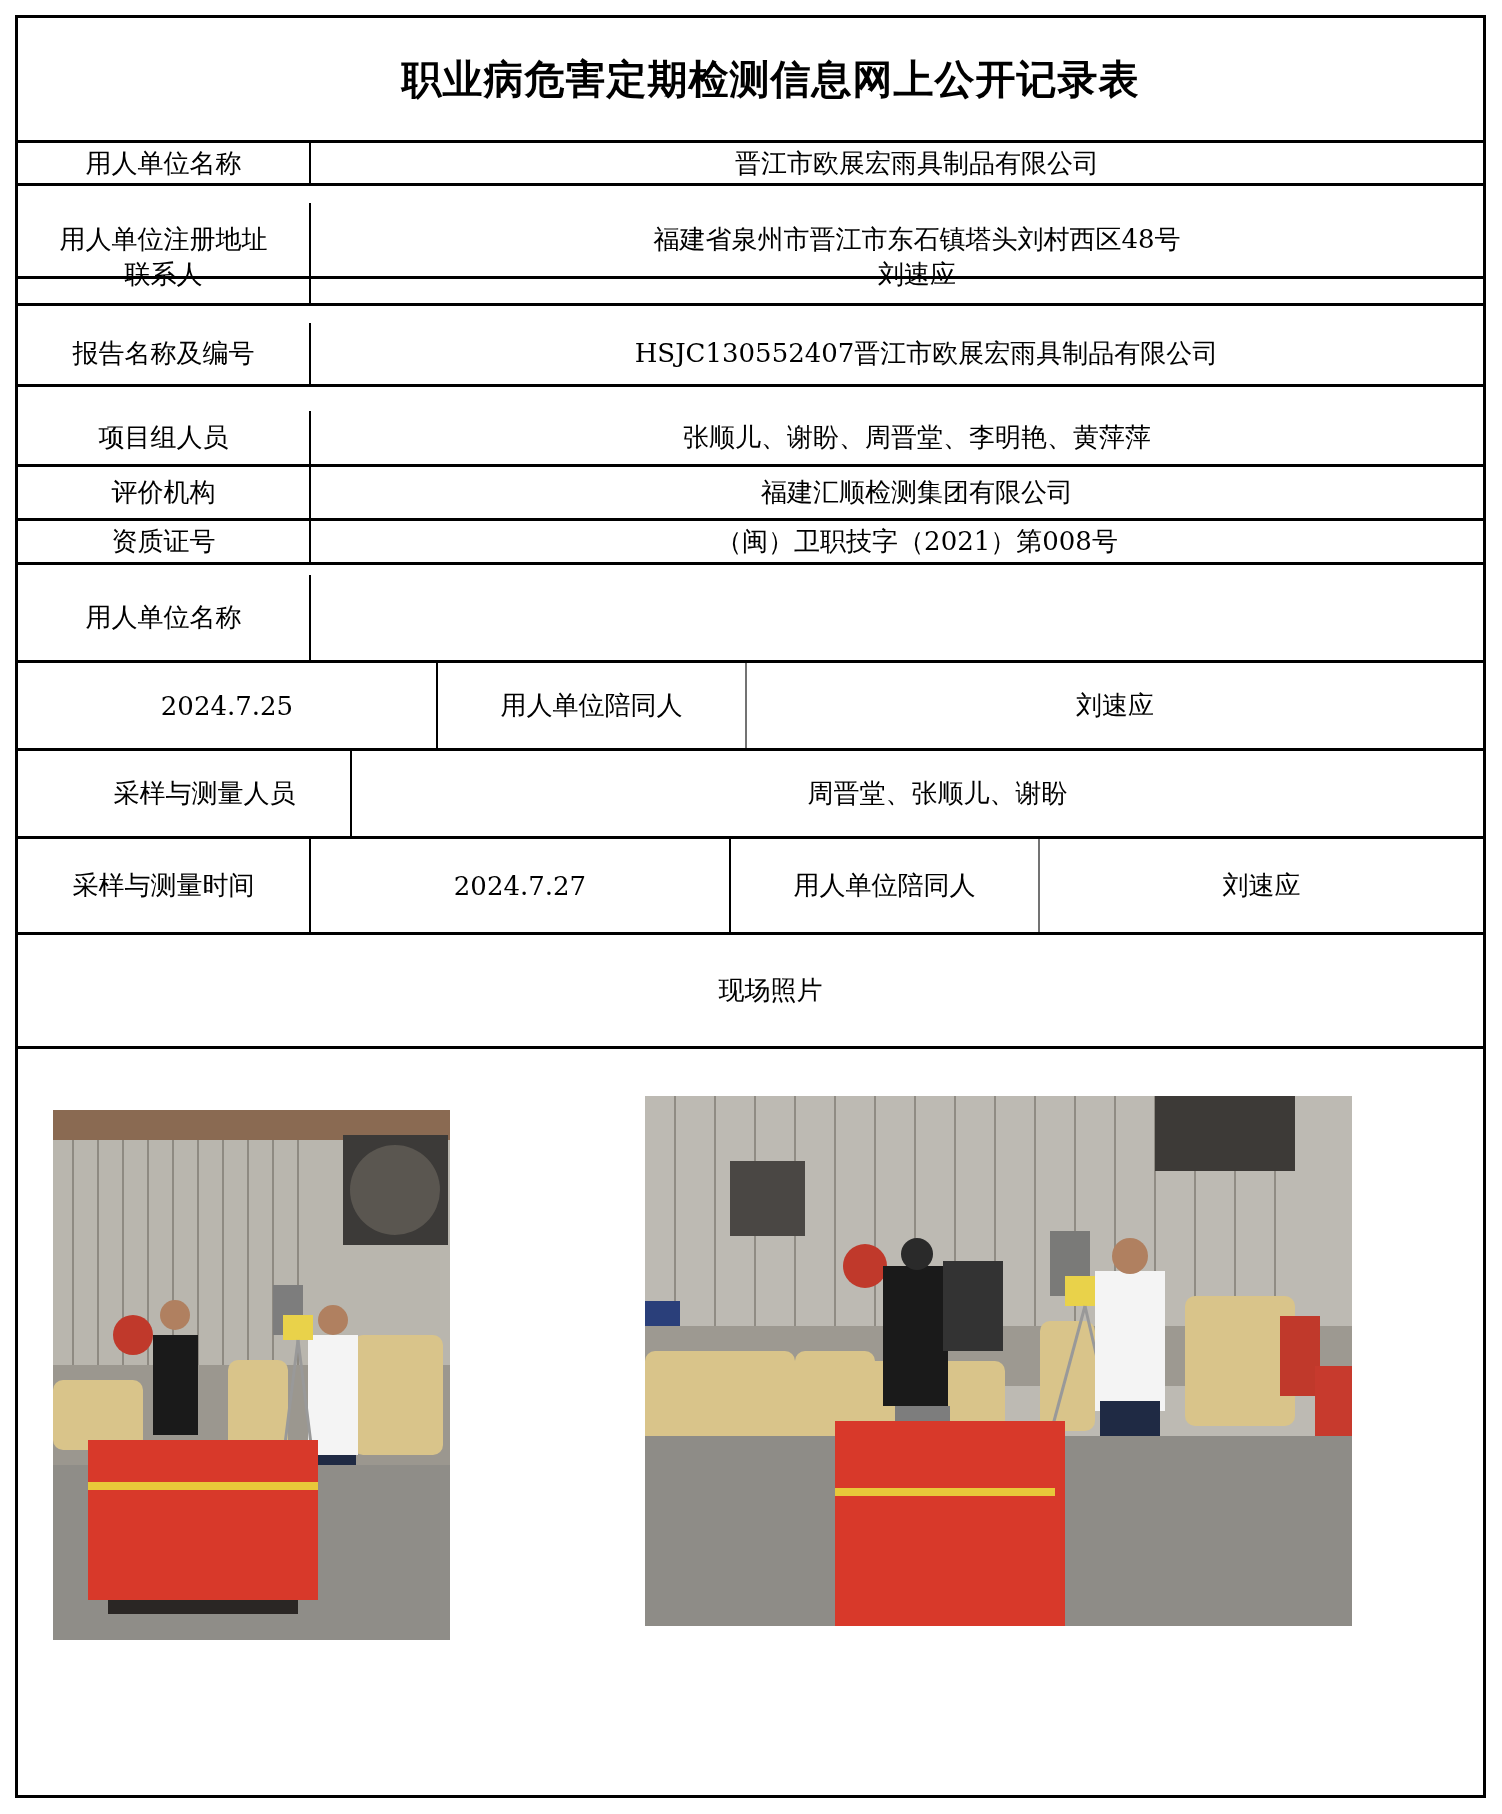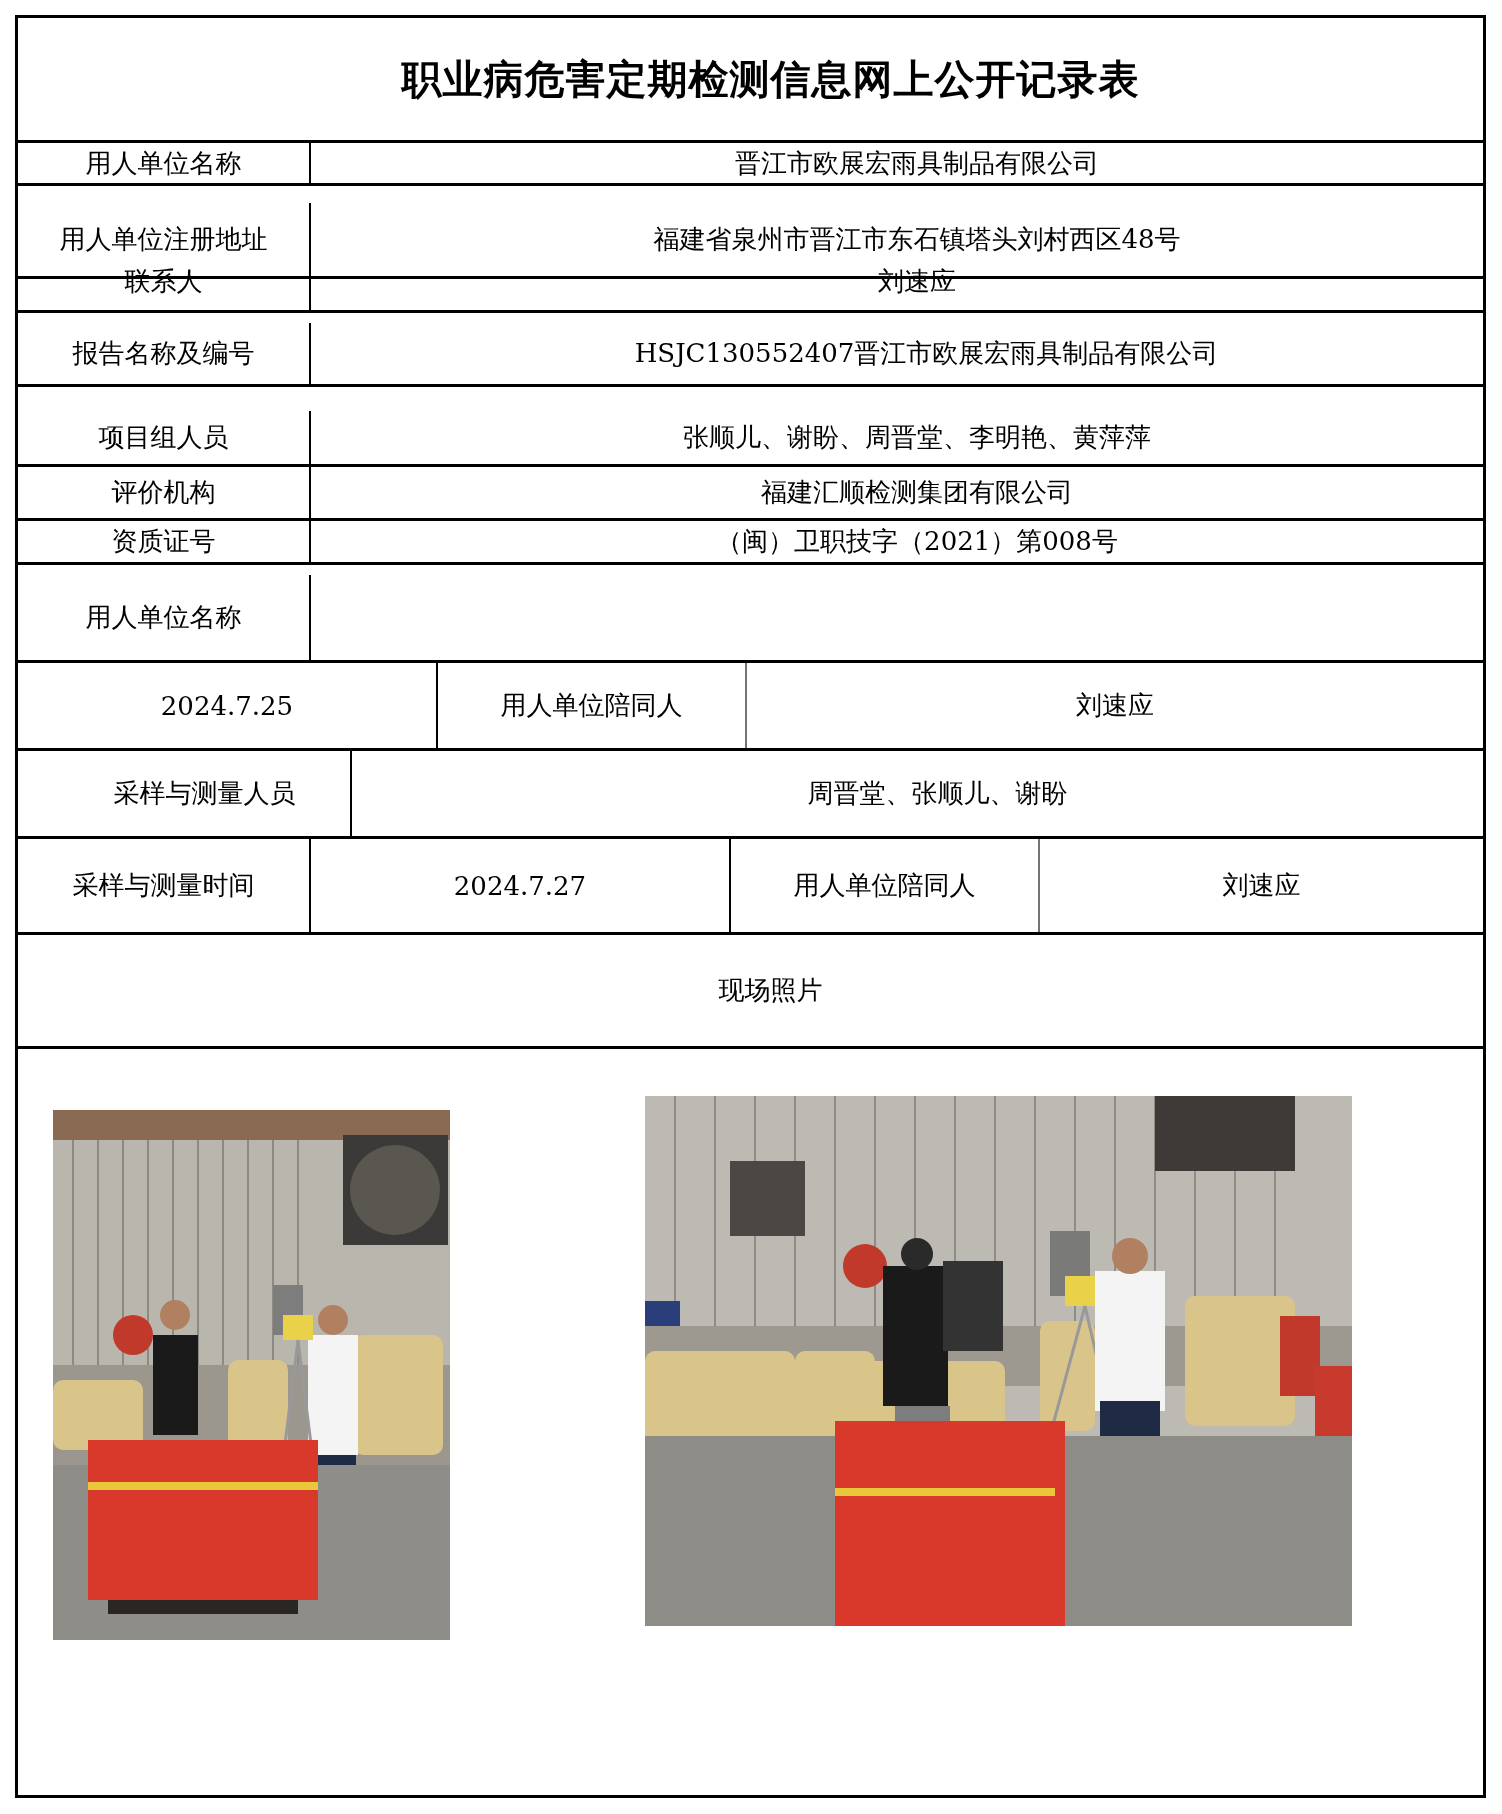--- a/index.html
+++ b/index.html
@@ -48,21 +48,21 @@
   <div class="row" style="top:125px; height:43px;">
     <div class="cell label">用人单位名称</div>
     <div class="cell value">晋江市欧展宏雨具制品有限公司</div>
   </div>
 
   <div class="row" style="top:185px; height:76px;">
     <div class="cell label">用人单位注册地址</div>
     <div class="cell value">福建省泉州市晋江市东石镇塔头刘村西区48号</div>
   </div>
 
-  <div class="row" style="top:235px; height:60px;">
+  <div class="row" style="top:228px; height:60px;">
     <div class="cell label">联系人</div>
     <div class="cell value">刘速应</div>
   </div>
 
   <div class="row" style="top:305px; height:64px;gap:19px;">
     <div class="cell label">报告名称及编号</div>
     <div class="cell value">HSJC130552407晋江市欧展宏雨具制品有限公司</div>
   </div>
 
   <div class="row" style="top:393px; height:56px;">

